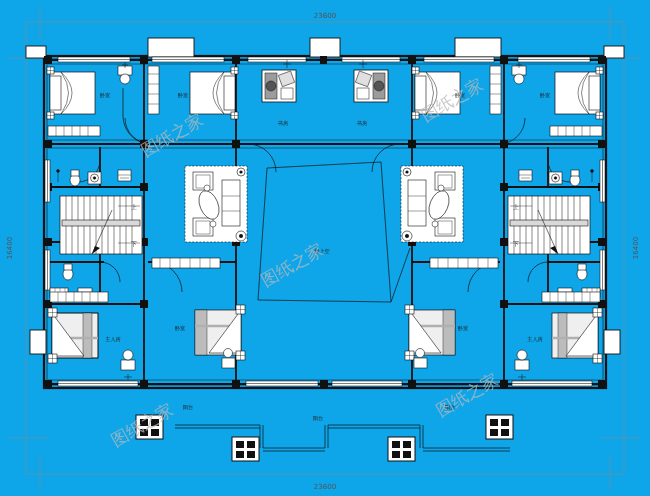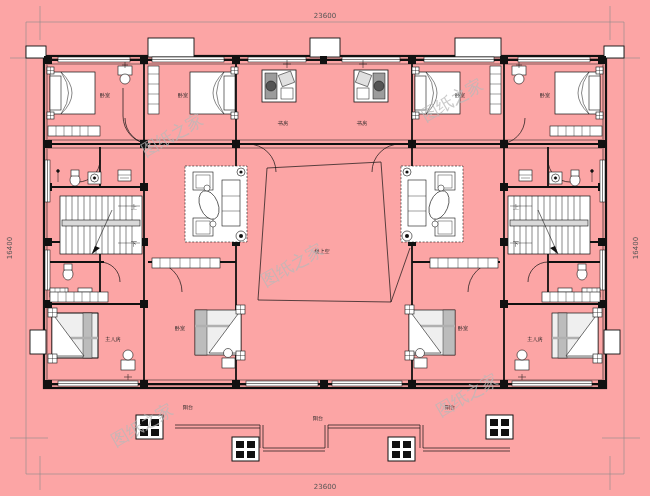--- a/index.html
+++ b/index.html
@@ -1,18 +1,18 @@
 <!DOCTYPE html>
 <html><head>
 <meta charset="utf-8">
 <style>
   html,body{margin:0;padding:0;background:#ffffff;}
   body{width:650px;height:496px;overflow:hidden;
        font-family:"DejaVu Sans","Liberation Sans",sans-serif;}
-  #stage{position:relative;width:650px;height:496px;background:#fca5a5;}
+  #stage{position:relative;width:650px;height:496px;background:#0ea5e9;}
   svg{display:block;}
   .lbl{font-size:5.2px;fill:#222;font-family:"DejaVu Sans",sans-serif;}
   .dim{font-size:7px;fill:#555;font-family:"DejaVu Sans",sans-serif;}
   .arrowlbl{font-size:6px;fill:#333;}
   .wm{font-size:17px;fill:#b9b9b9;opacity:.75;font-family:"DejaVu Serif",serif;}
 </style>
 </head>
 <body>
 
 <div id="stage">

